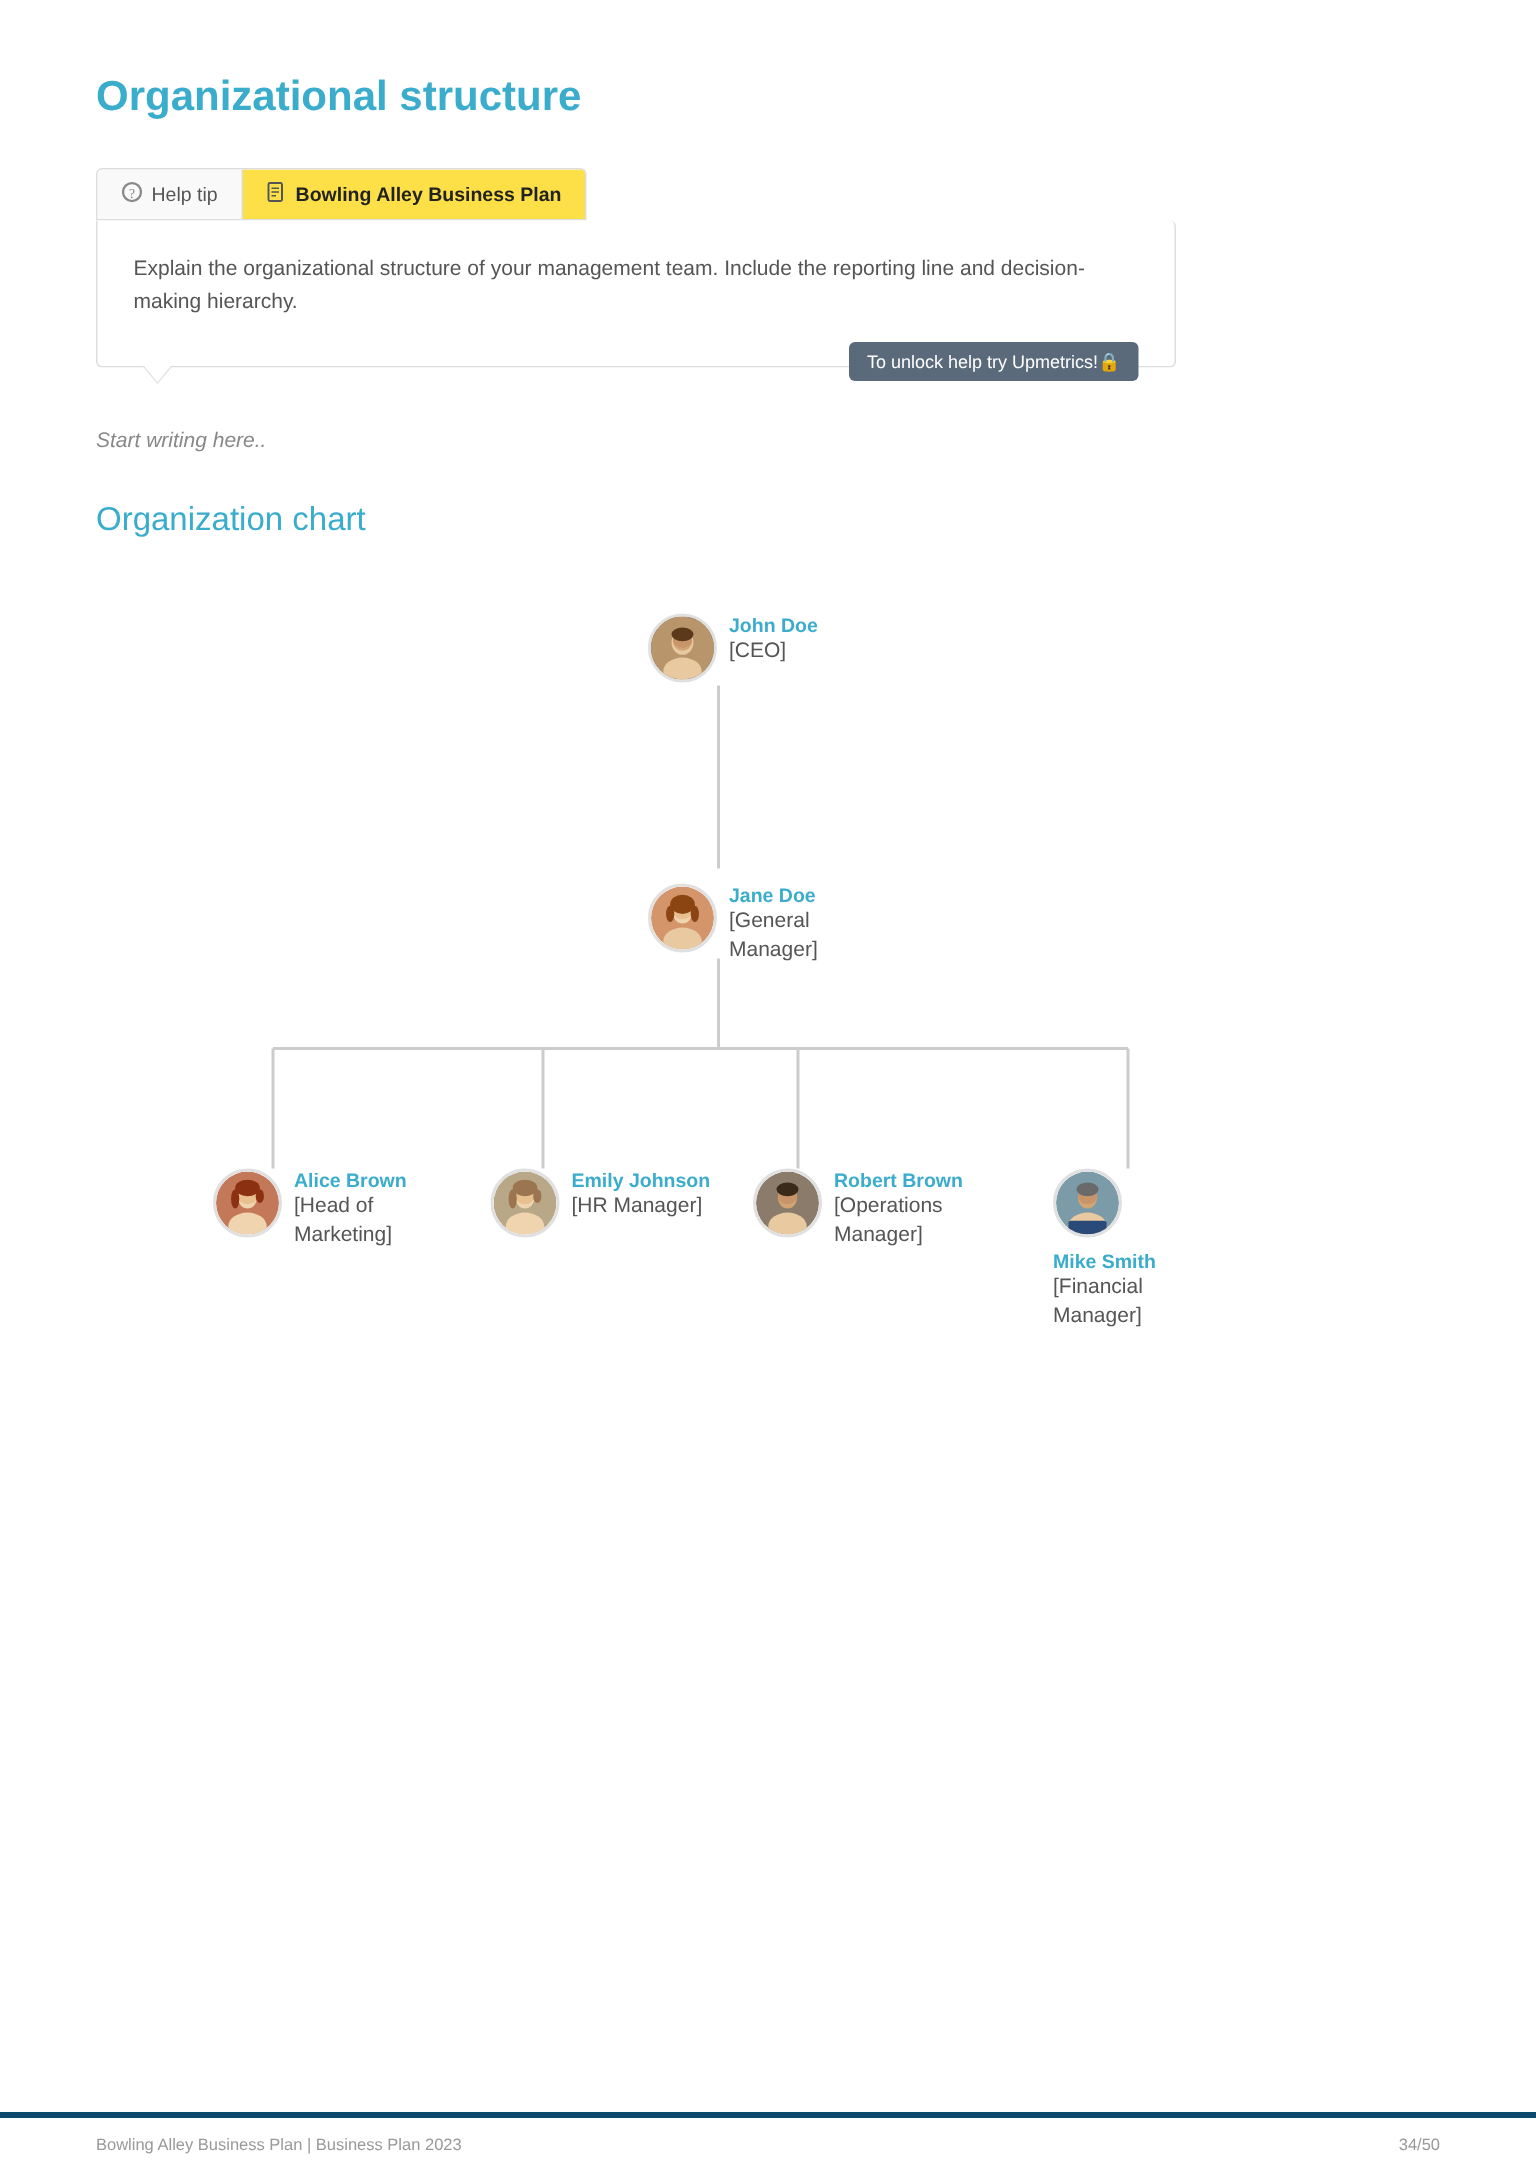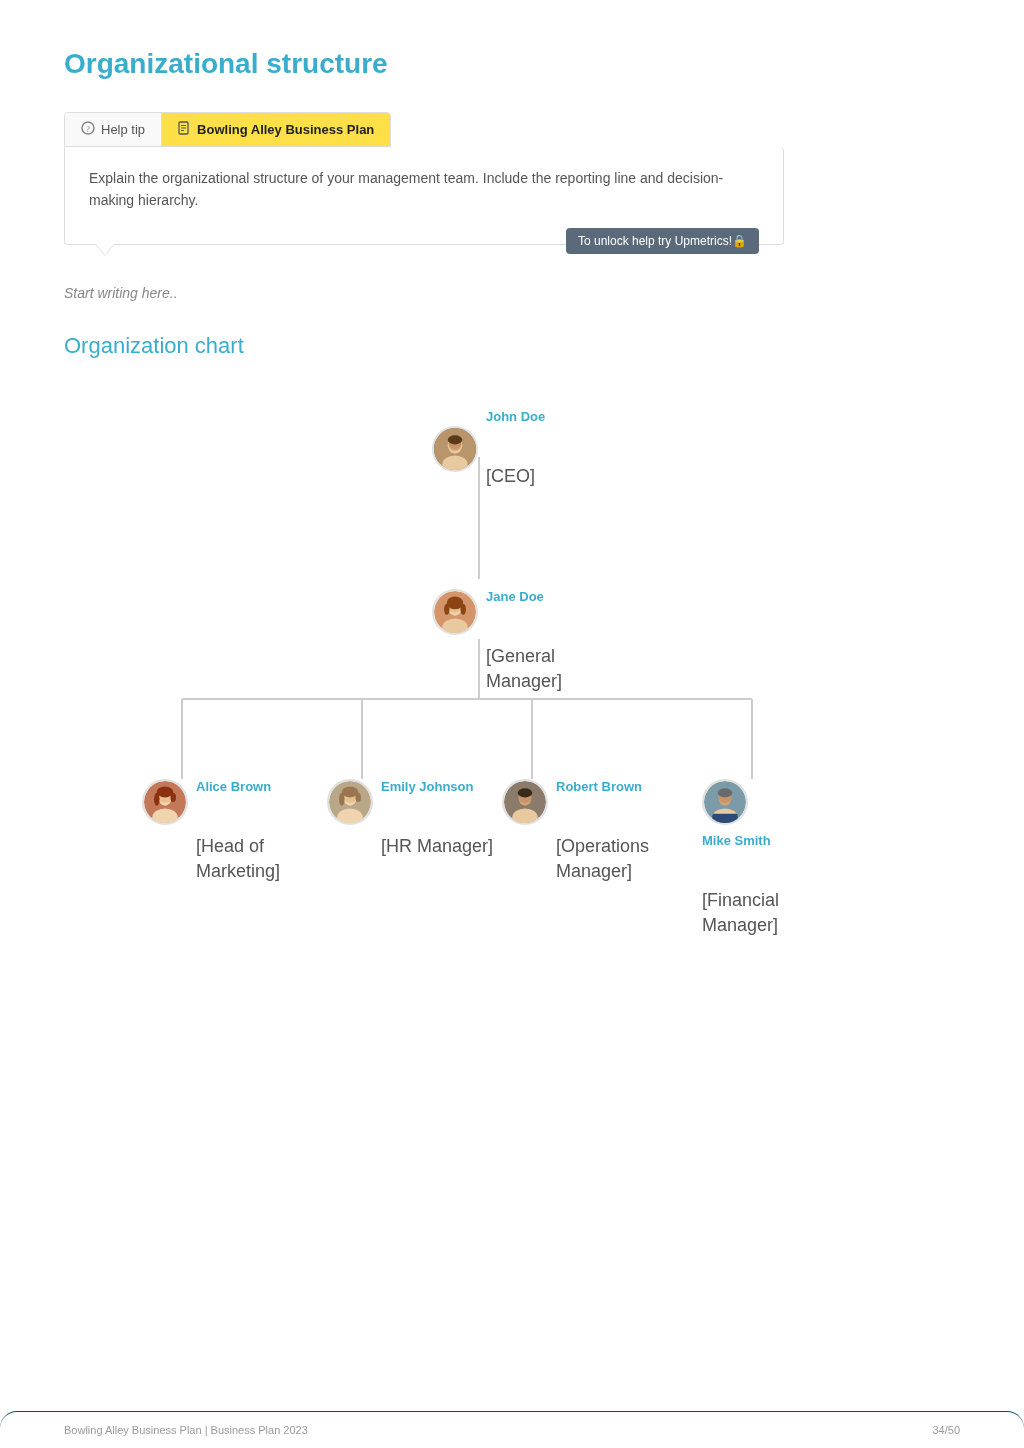--- a/index.html
+++ b/index.html
@@ -152,23 +152,22 @@
     }
 
     .node-info .name {
       color: #3aaccc;
       font-size: 13px;
       font-weight: 600;
     }
 
     .node-info .title {
       color: #555;
-      font-size: 18px;
+      font-size: 14px;
       line-height: 1.4;
-      margin-top: 40px;
     }
 
     .person-avatar {
       width: 46px;
       height: 46px;
       border-radius: 50%;
       overflow: hidden;
       flex-shrink: 0;
       border: 2px solid #e0e0e0;
     }
@@ -182,26 +181,25 @@
       height: 100%;
       pointer-events: none;
     }
 
     
     .page-footer {
       position: absolute;
       bottom: 0;
       left: 0;
       right: 0;
-      border-top: 1px solid #0c4a6e;
+      border-top: 4px solid #0c4a6e;
       padding: 12px 64px;
       display: flex;
       justify-content: space-between;
       align-items: flex-start;
-      border-radius: 17px;
     }
 
     .footer-text {
       font-size: 11px;
       color: #999;
     }
 
     .footer-page {
       font-size: 11px;
       color: #999;
@@ -263,21 +261,21 @@
       <line x1="70" y1="300" x2="640" y2="300" stroke="#ccc" stroke-width="2"></line>
 
       <line x1="367" y1="240" x2="367" y2="300" stroke="#ccc" stroke-width="2"></line>
 
       <line x1="70" y1="300" x2="70" y2="380" stroke="#ccc" stroke-width="2"></line>
       <line x1="250" y1="300" x2="250" y2="380" stroke="#ccc" stroke-width="2"></line>
       <line x1="420" y1="300" x2="420" y2="380" stroke="#ccc" stroke-width="2"></line>
       <line x1="640" y1="300" x2="640" y2="380" stroke="#ccc" stroke-width="2"></line>
     </svg>
 
-    <div class="chart-node" style="left: 320px; top: 10px; align-items: center;">
+    <div class="chart-node" style="left: 320px; top: 10px;">
       <div class="person-avatar" style="background: linear-gradient(135deg, #8B7355 0%, #a08060 100%);">
         <svg viewBox="0 0 46 46" xmlns="http://www.w3.org/2000/svg">
           <circle cx="23" cy="23" r="23" fill="#b8956a"></circle>
           <ellipse cx="23" cy="19" rx="8" ry="9" fill="#e8c9a0"></ellipse>
           <ellipse cx="23" cy="40" rx="14" ry="10" fill="#e8c9a0"></ellipse>
           <ellipse cx="23" cy="18" rx="7" ry="7" fill="#d4a574"></ellipse>
           <ellipse cx="23" cy="17" rx="7" ry="6" fill="#c8956a"></ellipse>
 
           <ellipse cx="23" cy="13" rx="8" ry="5" fill="#5a3a1a"></ellipse>
         </svg>

